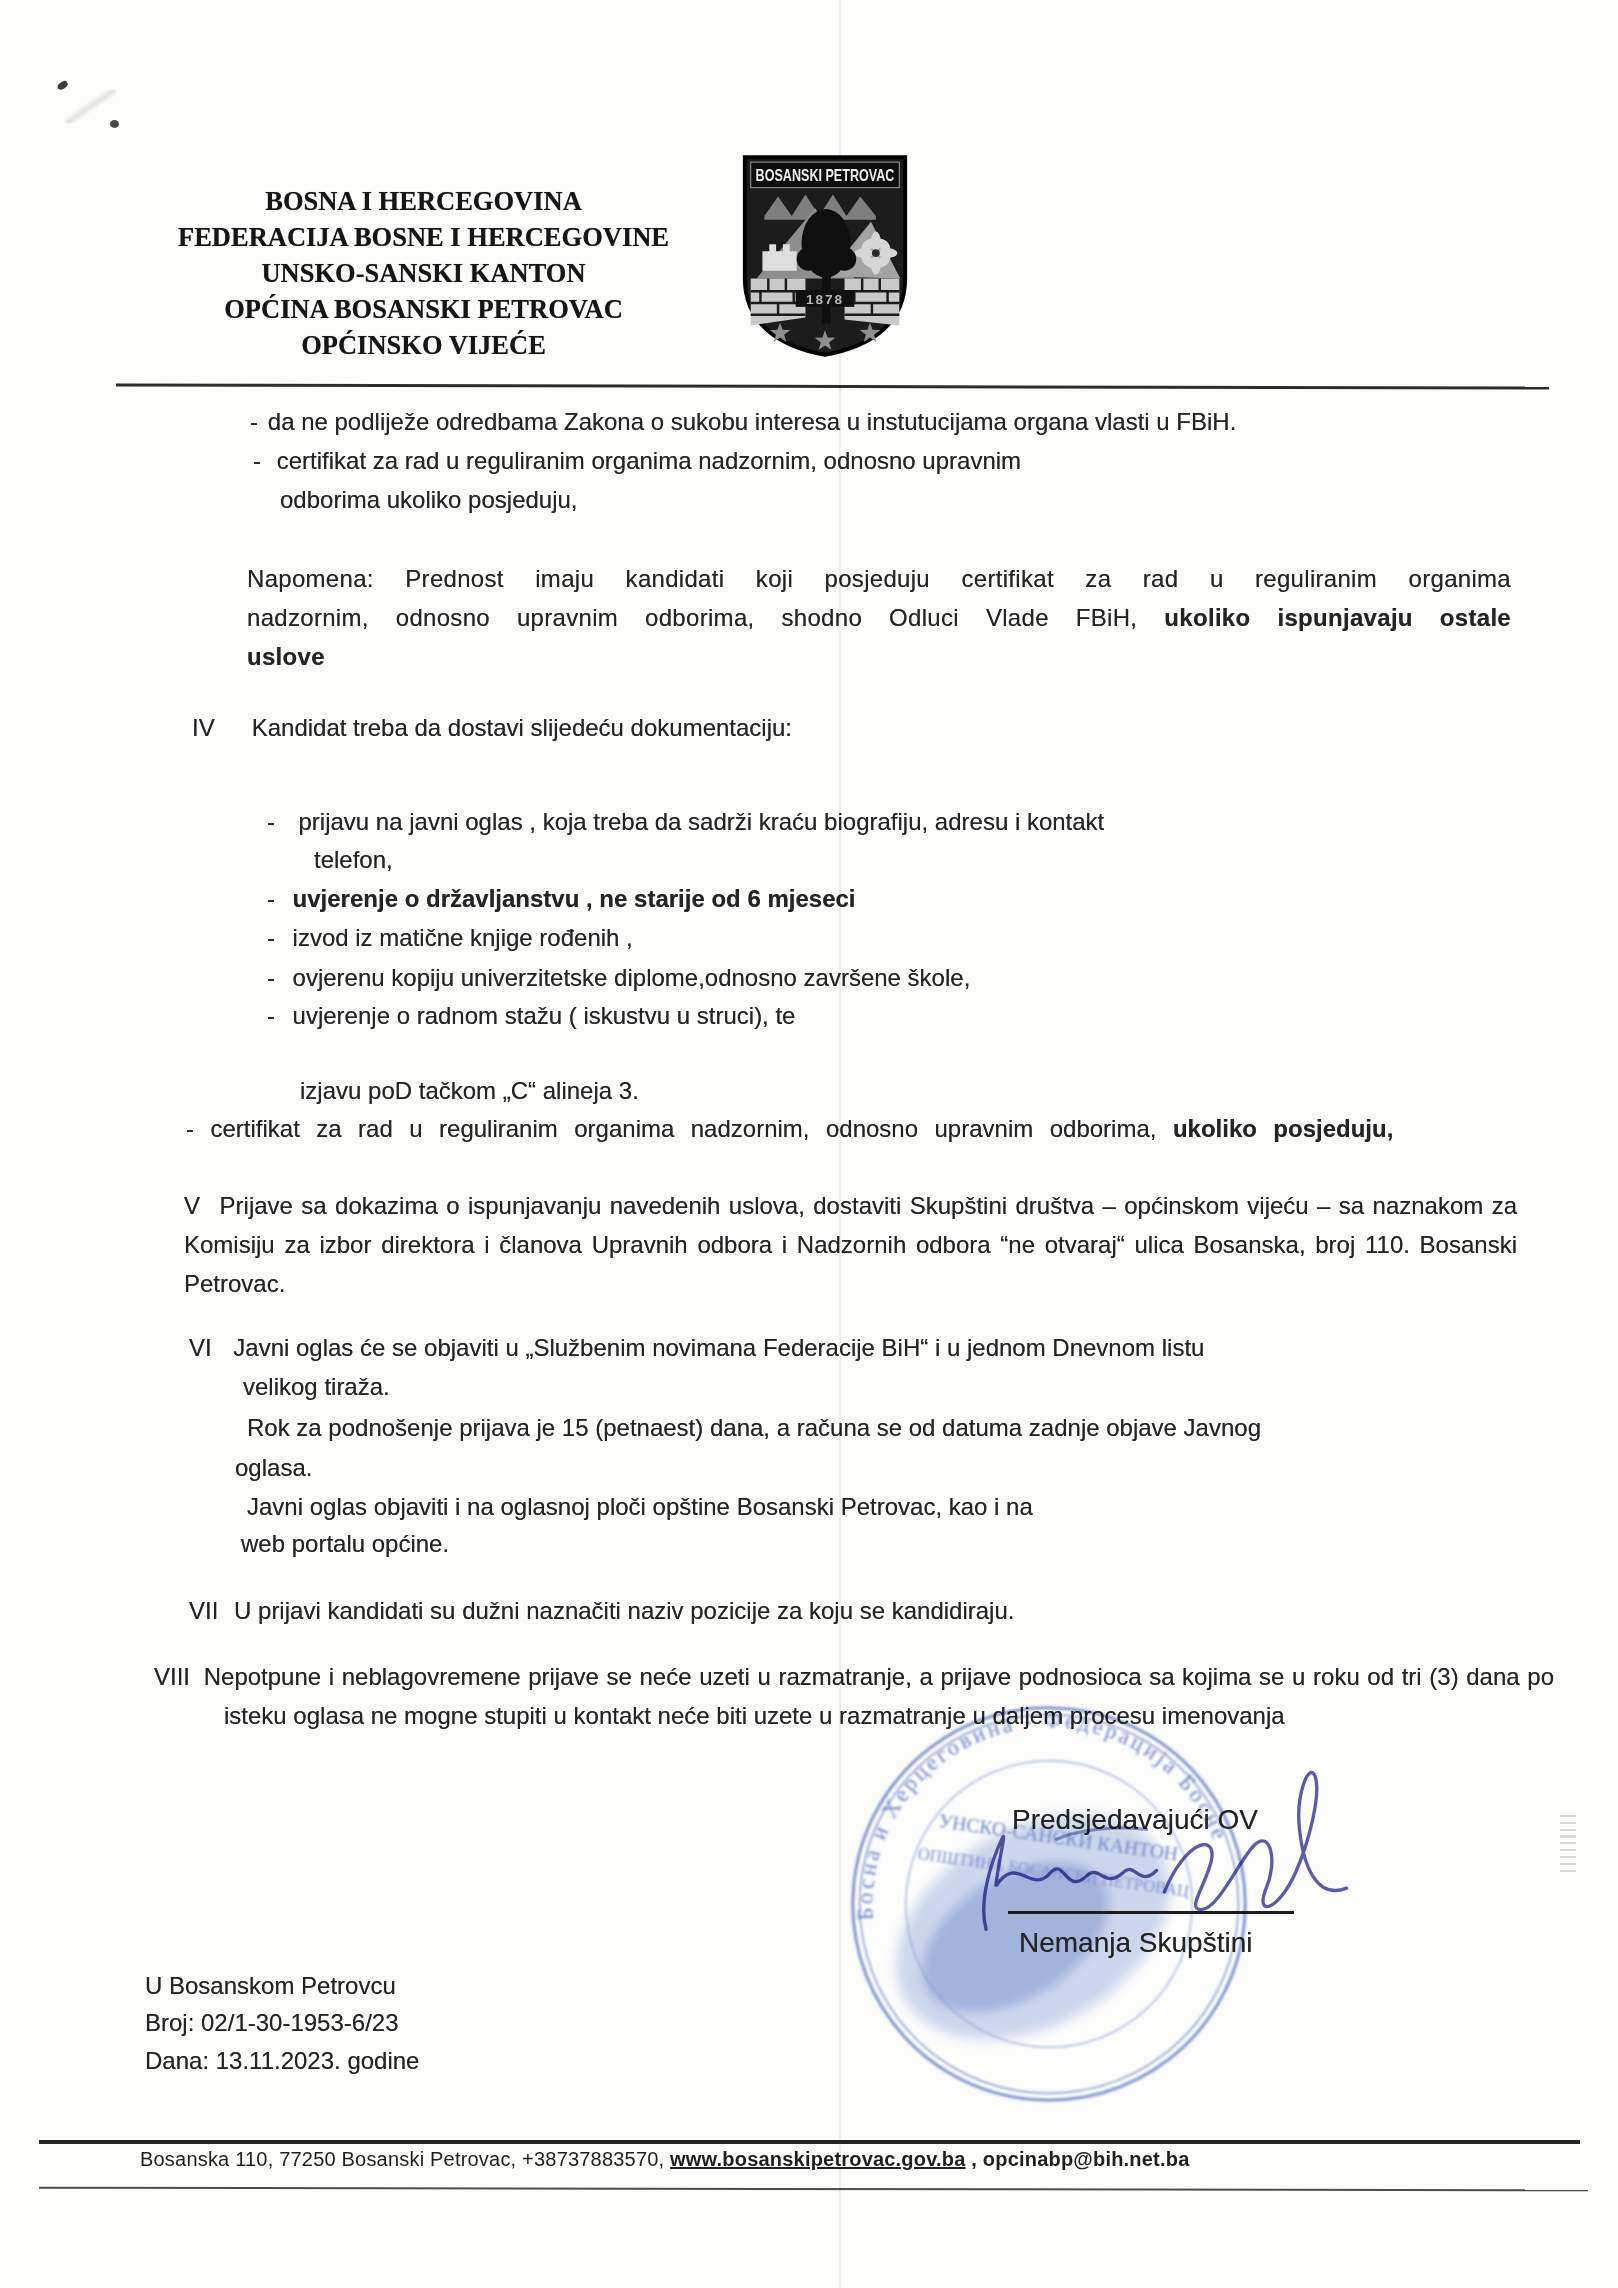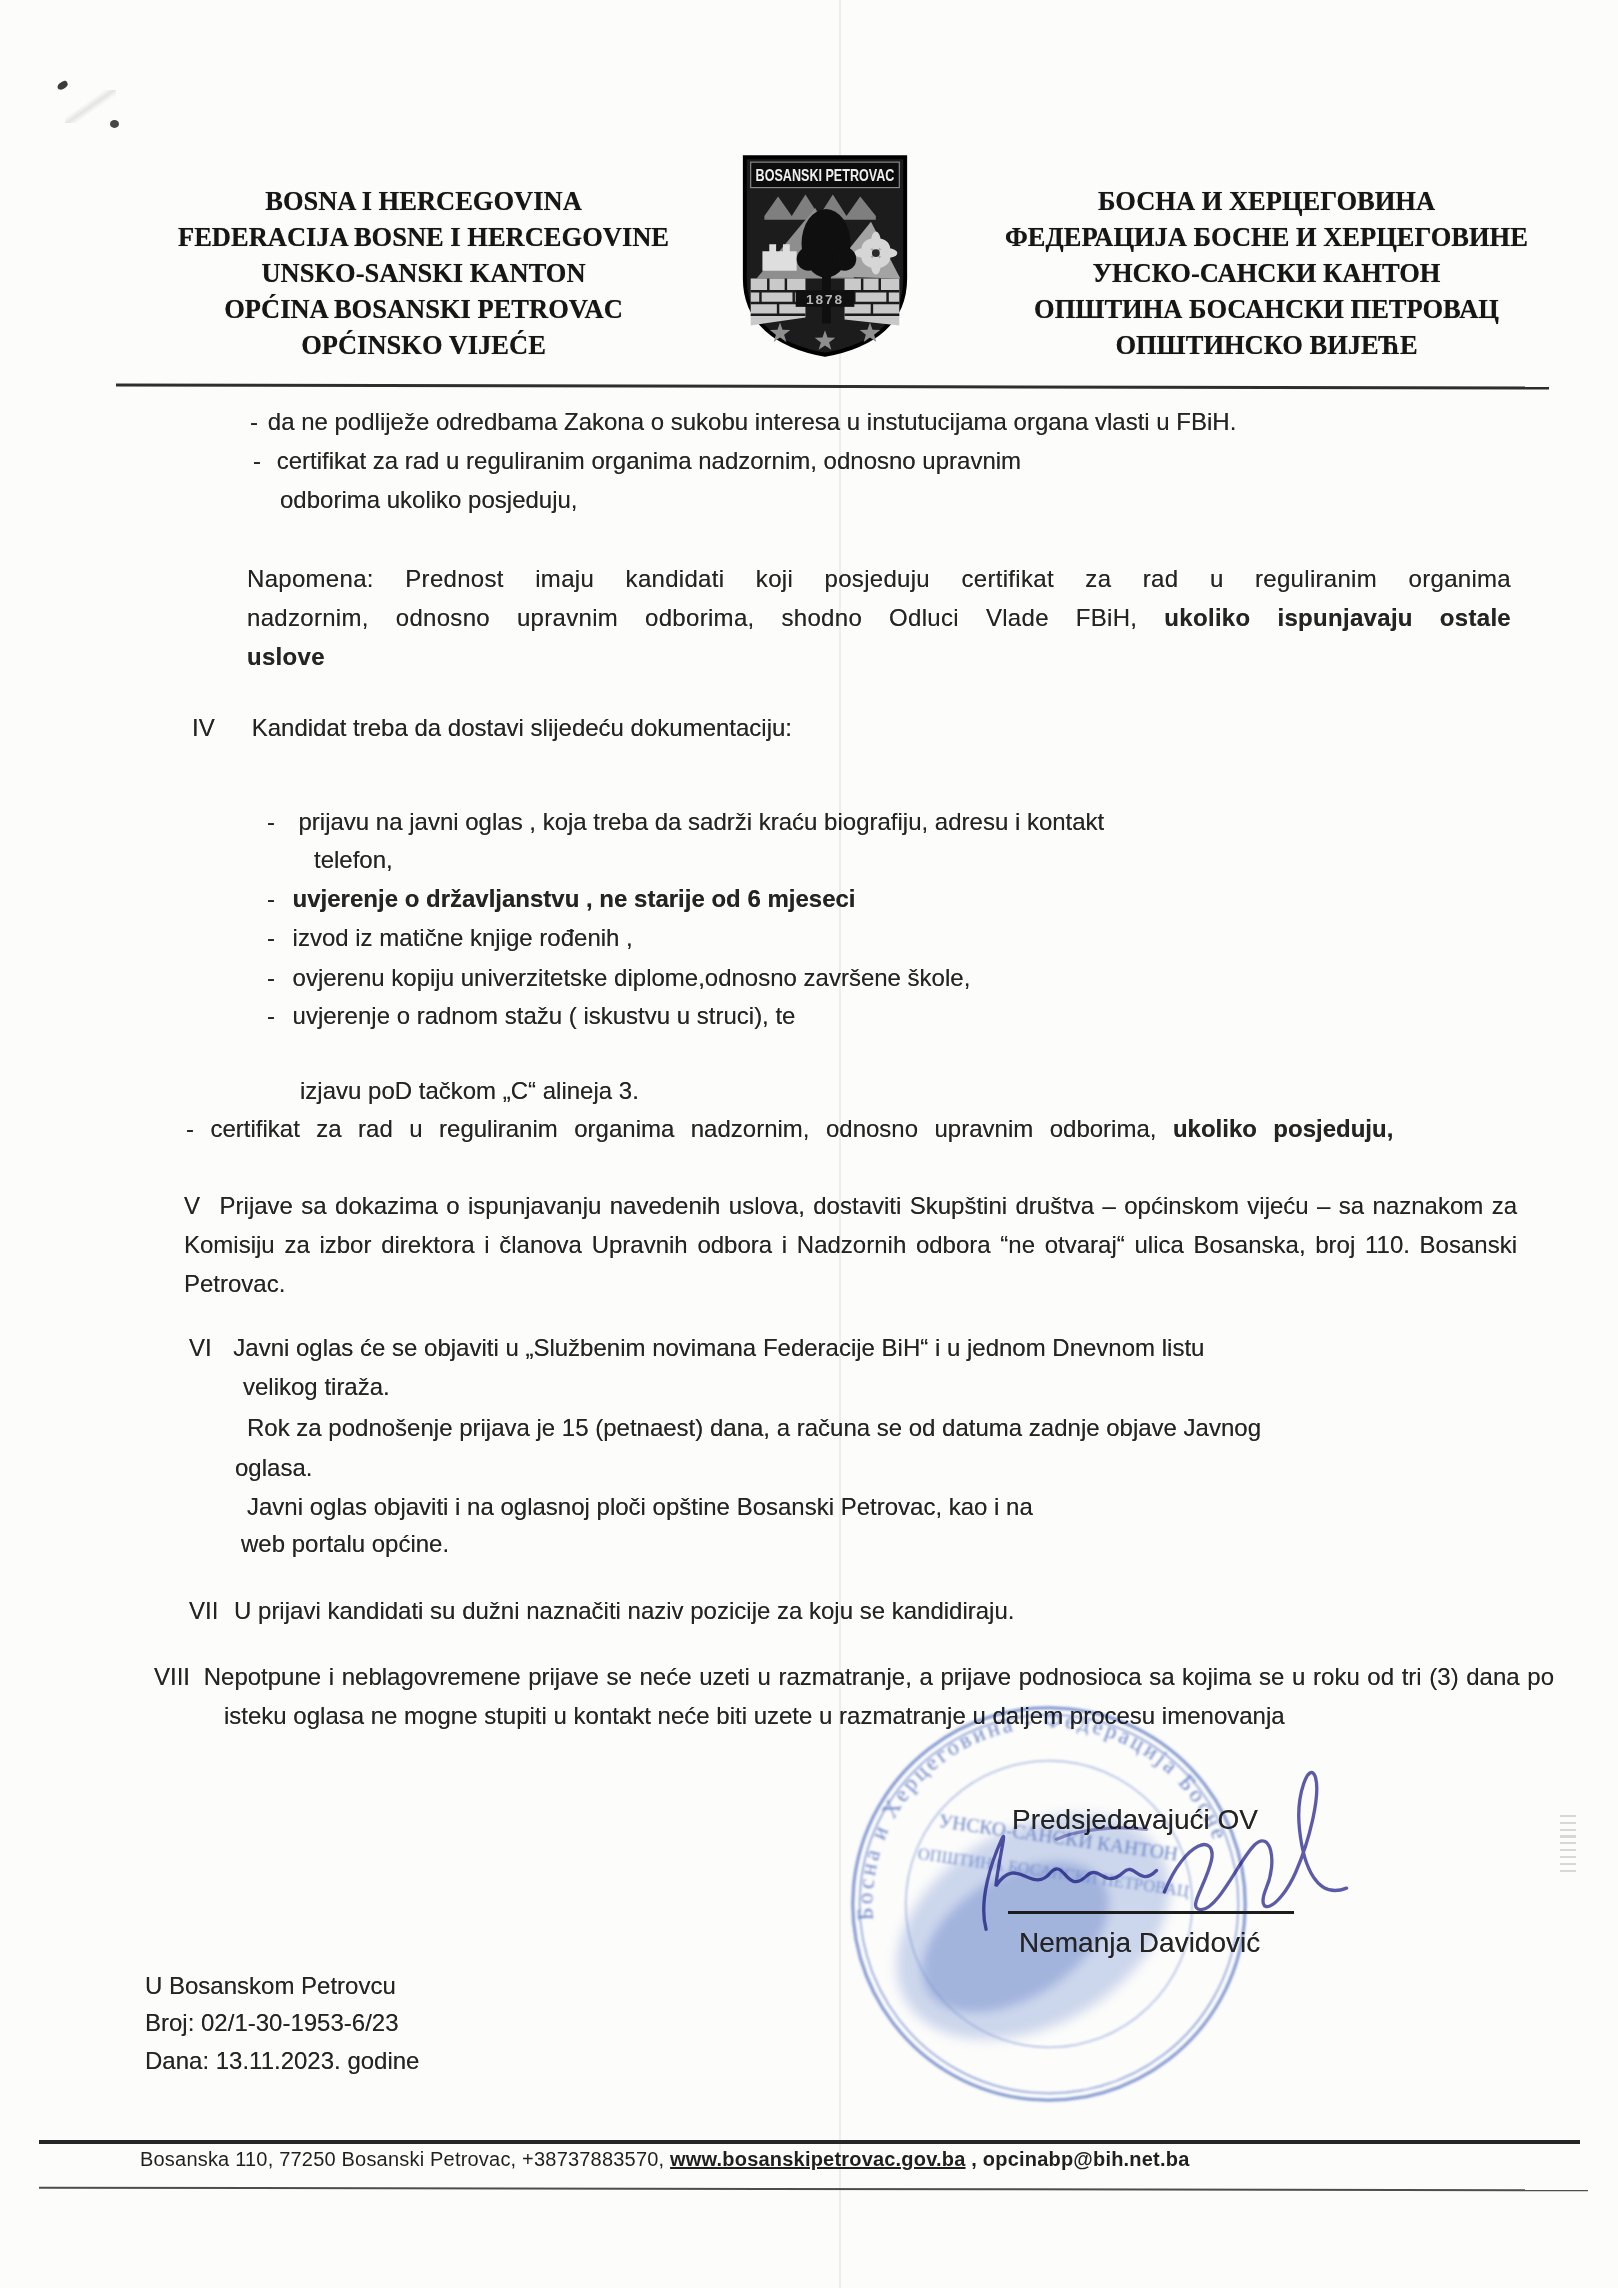--- a/index.html
+++ b/index.html
@@ -79,27 +79,20 @@
     </g>
     <rect x="60" y="140" width="60" height="17" fill="#101010"></rect>
     <text x="90" y="154" text-anchor="middle" font-family="Liberation Sans, sans-serif" font-weight="bold" font-size="14" fill="#b5b5b5" letter-spacing="2">1878</text>
     <g fill="#8f8f8f">
       <polygon transform="translate(44,184)" points="0,-11 2.6,-3.6 10.5,-3.4 4.2,1.4 6.5,8.9 0,4.4 -6.5,8.9 -4.2,1.4 -10.5,-3.4 -2.6,-3.6"></polygon>
       <polygon transform="translate(90,192)" points="0,-11 2.6,-3.6 10.5,-3.4 4.2,1.4 6.5,8.9 0,4.4 -6.5,8.9 -4.2,1.4 -10.5,-3.4 -2.6,-3.6"></polygon>
       <polygon transform="translate(136,184)" points="0,-11 2.6,-3.6 10.5,-3.4 4.2,1.4 6.5,8.9 0,4.4 -6.5,8.9 -4.2,1.4 -10.5,-3.4 -2.6,-3.6"></polygon>
     </g>
   </svg>
 
-  <div class="abs hdr" style="left:949px;top:183px;width:635px;">
-    <div>БОСНА И ХЕРЦЕГОВИНА</div>
-    <div>ФЕДЕРАЦИЈА БОСНЕ И ХЕРЦЕГОВИНЕ</div>
-    <div>УНСКО-САНСКИ КАНТОН</div>
-    <div>ОПШТИНА БОСАНСКИ ПЕТРОВАЦ</div>
-    <div>ОПШТИНСКО ВИЈЕЋЕ</div>
-  </div>
 
   <div class="abs rule" style="left:116px;top:385px;width:1433px;height:2.9px;transform:rotate(.12deg);"></div>
 
   <div class="abs t" style="left:250px;top:402px;">
     <span class="dash" style="margin-right:9.8px;">-</span><span>da ne podliježe odredbama Zakona o sukobu interesa u instutucijama organa vlasti u FBiH.</span>
   </div>
   <div class="abs t" style="left:253px;top:441px;">
     <span class="dash" style="margin-right:15.7px;">-</span><span>certifikat za rad u reguliranim organima nadzornim, odnosno upravnim</span>
   </div>
   <div class="abs t" style="left:280px;top:480px;">odborima ukoliko posjeduju,</div>
@@ -179,21 +172,21 @@
 
   <div class="abs t" style="left:1012px;top:1800px;font-size:28px;">Predsjedavajući OV</div>
   <div class="abs rule" style="left:1008px;top:1911px;width:286px;height:2.9px;background:#1c1c1c;"></div>
   <svg class="abs sig" style="left:941px;top:1743px;" width="431" height="206" viewBox="0 0 440 210">
     <g fill="none" stroke="#4746a0" stroke-width="3.4" stroke-linecap="round" opacity=".88">
       <path d="M46,190 C38,160 52,120 62,98 C68,84 58,124 56,146 C78,112 92,156 112,132 C126,117 128,155 148,136 C162,122 166,150 186,132 C198,120 202,148 220,130"></path>
       <path d="M228,152 C250,98 282,92 276,120 C270,146 250,170 266,170 C284,168 304,120 320,104 C336,88 344,120 332,148 C320,178 344,172 362,132 C376,100 388,52 382,34 C376,18 362,52 366,88 C370,126 384,160 414,148"></path>
       <path d="M118,98 C140,88 180,84 210,88" opacity=".6"></path>
     </g>
   </svg>
-  <div class="abs t" style="left:1019px;top:1923px;font-size:28px;">Nemanja Davidović</div>
+  <div class="abs t" style="left:1019px;top:1923px;font-size:28px;">Nemanja Skupštini</div>
 
   <div class="abs t" style="left:145px;top:1966px;">U Bosanskom Petrovcu</div>
   <div class="abs t" style="left:145px;top:2003px;">Broj: 02/1-30-1953-6/23</div>
   <div class="abs t" style="left:145px;top:2041px;">Dana: 13.11.2023. godine</div>
 
   <div class="abs rule" style="left:39px;top:2140px;width:1541px;height:3.9px;background:#262626;"></div>
   <div class="abs foot" style="left:140px;top:2148px;">
     <span>Bosanska 110, 77250 Bosanski Petrovac, +38737883570, </span><span class="u">www.bosanskipetrovac.gov.ba</span><span class="bold"> , opcinabp@bih.net.ba</span>
   </div>
   <div class="abs rule" style="left:39px;top:2188px;width:1549px;height:2px;background:#4d4d4d;transform:rotate(.1deg);"></div>

